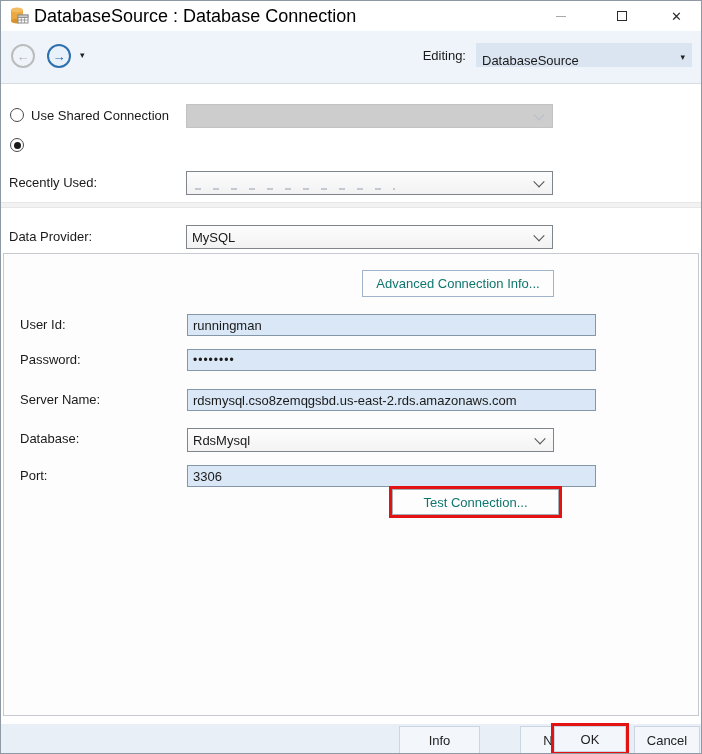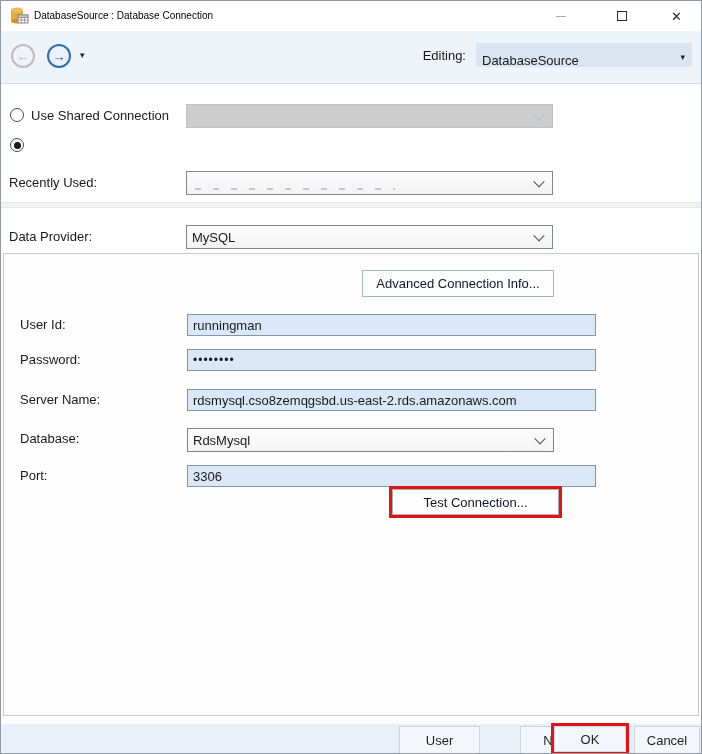--- a/index.html
+++ b/index.html
@@ -5,21 +5,21 @@
   * { margin:0; padding:0; box-sizing:border-box; }
   html,body { width:702px; height:754px; font-family:"Liberation Sans", sans-serif; }
   #window {
     position:relative; width:702px; height:754px; background:#ffffff;
     border:1px solid #8f99a3; overflow:hidden; font-size:13px; color:#1a1a1a;
   }
 
   
   .titlebar { position:absolute; top:0; left:0; width:100%; height:30px; background:#fff; }
   .app-icon { position:absolute; left:8px; top:5px; width:20px; height:20px; }
-  .win-title { position:absolute; left:33px; top:0; line-height:30px; font-size:10px; color:#000; white-space:nowrap; }
+  .win-title { position:absolute; left:33px; top:0; line-height:30px; font-size:18px; color:#000; white-space:nowrap; }
   .caption-btn { position:absolute; top:0; width:45px; height:30px; display:flex; align-items:center; justify-content:center; }
   .min-glyph { width:10px; height:1px; background:#a9a9a9; }
   .max-glyph { width:10px; height:10px; border:1px solid #2b2b2b; }
   .close-glyph { font-size:13px; color:#2b2b2b; line-height:1; }
 
   
   .toolbar { position:absolute; top:30px; left:0; width:100%; height:53px; background:#eff4fa; border-bottom:1px solid #d6dce4; }
   .nav-circle { position:absolute; top:13px; width:24px; height:24px; border-radius:50%; display:flex; align-items:center; justify-content:center; font-size:13px; background:transparent; }
   .nav-back { left:10px; border:2px solid #bcbcbc; color:#b0b0b0; }
   .nav-fwd  { left:46px; border:2px solid #2e6fae; color:#2260a5; background:#e9f1fb; }
@@ -46,21 +46,21 @@
      background:repeating-linear-gradient(90deg,#9aa7b5 0 6px,transparent 6px 18px); opacity:.55; }
 
   .divider-band { position:absolute; left:0; top:201px; width:100%; height:6px; background:#f2f2f2; border-top:1px solid #e7e7e7; border-bottom:1px solid #e7e7e7; }
 
   
   .panel { position:absolute; left:2px; top:252px; width:696px; height:463px; background:#fdfdfe; border:1px solid #c6cad0; }
   .p-label { position:absolute; left:16px; white-space:nowrap; }
   .tfield { position:absolute; left:183px; width:409px; height:22px; background:#d9e7f6; border:1px solid #8397a9; display:flex; align-items:center; padding:0 5px; white-space:nowrap; overflow:hidden; }
   .pw { font-size:12px; letter-spacing:1px; }
   .p-dropdown { position:absolute; left:183px; width:367px; height:24px; background:linear-gradient(#fdfdfd,#f3f3f3); border:1px solid #80858c; display:flex; align-items:center; padding:0 24px 0 5px; }
-  .btn { background:#fdfdfd; border:1px solid #9fb3cb; color:#0f172a; display:flex; align-items:center; justify-content:center; font-size:13px; }
+  .btn { background:#fdfdfd; border:1px solid #9fb3cb; color:#0f766e; display:flex; align-items:center; justify-content:center; font-size:13px; }
   .adv-btn { position:absolute; left:358px; top:16px; width:192px; height:27px; }
   .test-wrap { position:absolute; left:385px; top:232px; width:173px; height:32px; border:3px solid #e31313; }
   .test-btn { width:100%; height:100%; border:1px solid #a9aeb5; }
 
   
   .footer-strip { position:absolute; left:0; top:723px; width:100%; height:31px; background:#e9eff7; }
   .f-btn { position:absolute; top:725px; height:29px; background:#f3f7fb; border:1px solid #ccd5e2; color:#222; display:flex; align-items:center; justify-content:center; }
   .ok-wrap { position:absolute; left:550px; top:722px; width:78px; height:32px; border:3px solid #e31313; background:#f3f7fb; }
   .ok-btn { width:100%; height:100%; background:#f3f7fb; border:1px solid #ccd5e2; color:#222; display:flex; align-items:center; justify-content:center; }
 </style>
@@ -160,20 +160,20 @@
     <div class="tfield" style="top:211px;">
         <span>3306</span>
       </div>
 
     <div class="test-wrap">
       <div class="btn test-btn">Test Connection...</div>
     </div>
   </div>
 
   <div class="footer-strip"></div>
-  <div class="f-btn" style="left:398px; width:81px;">User</div>
+  <div class="f-btn" style="left:398px; width:81px;">Info</div>
   <div class="f-btn" style="left:478px; width:73px;margin-left:41px;">Next</div>
   <div class="ok-wrap">
     <div class="ok-btn">OK</div>
   </div>
   <div class="f-btn" style="left:633px; width:66px;">Cancel</div>
 
 </div>
 
 </body></html>

